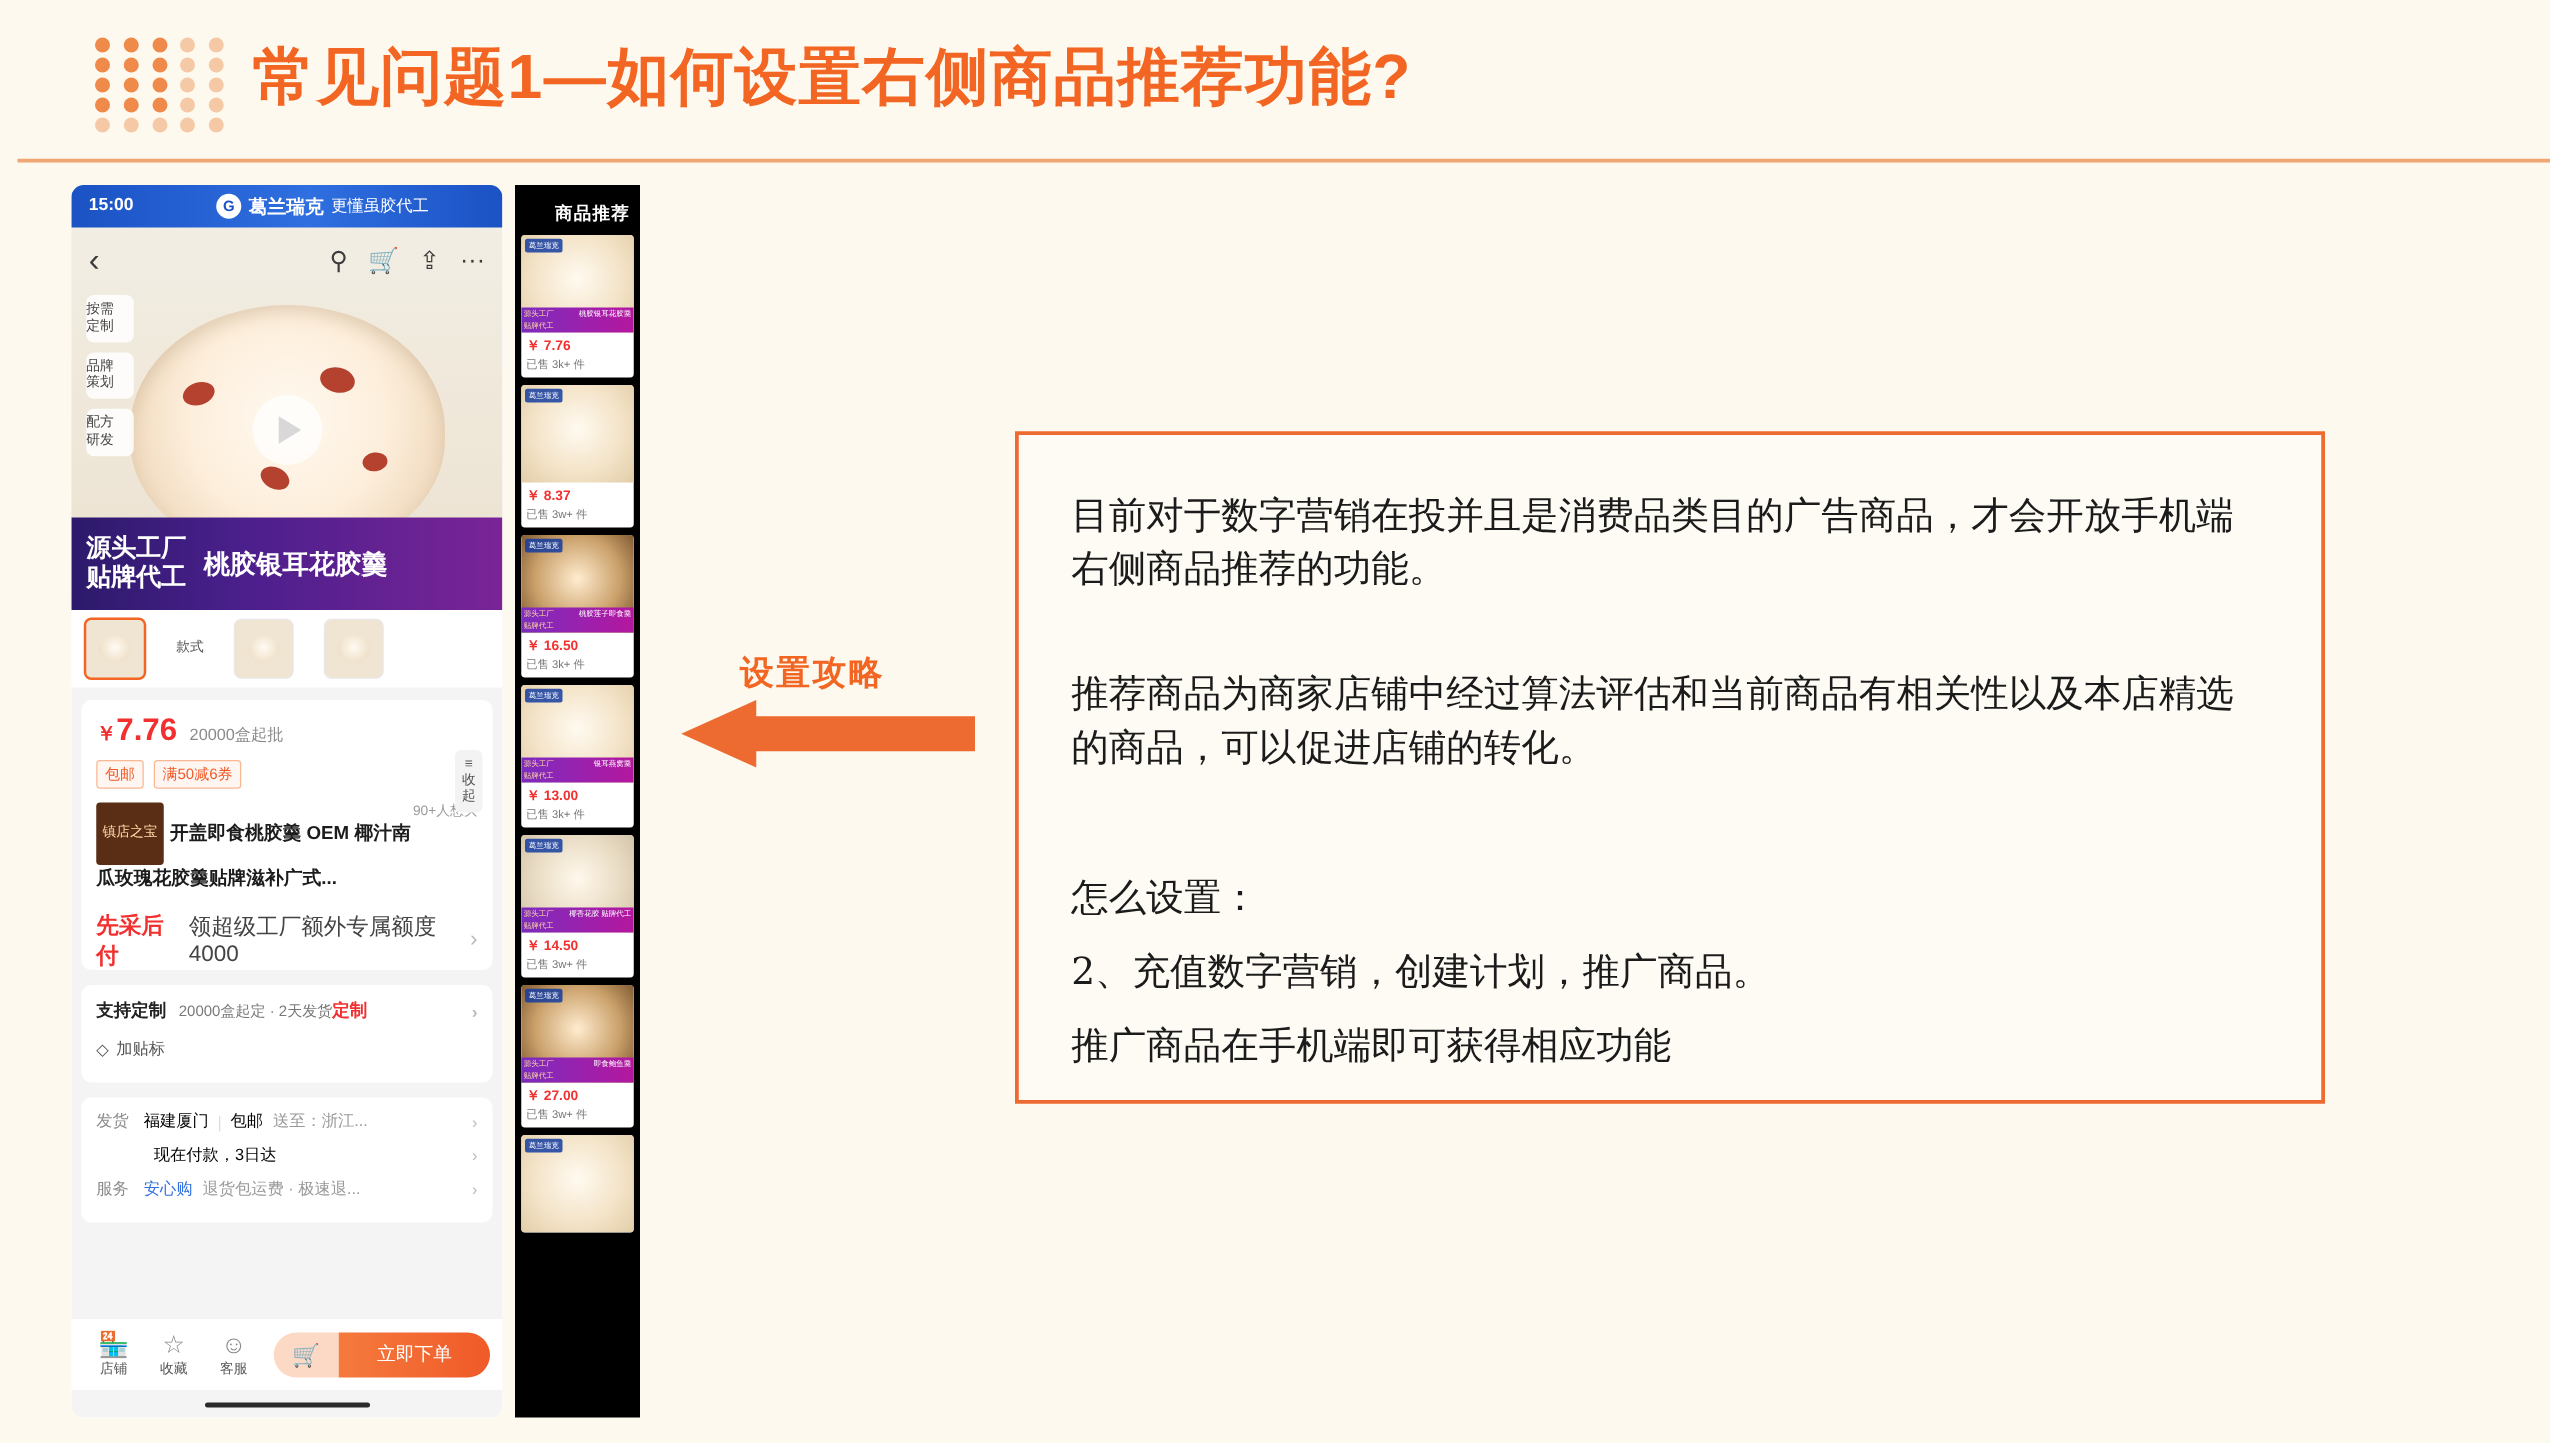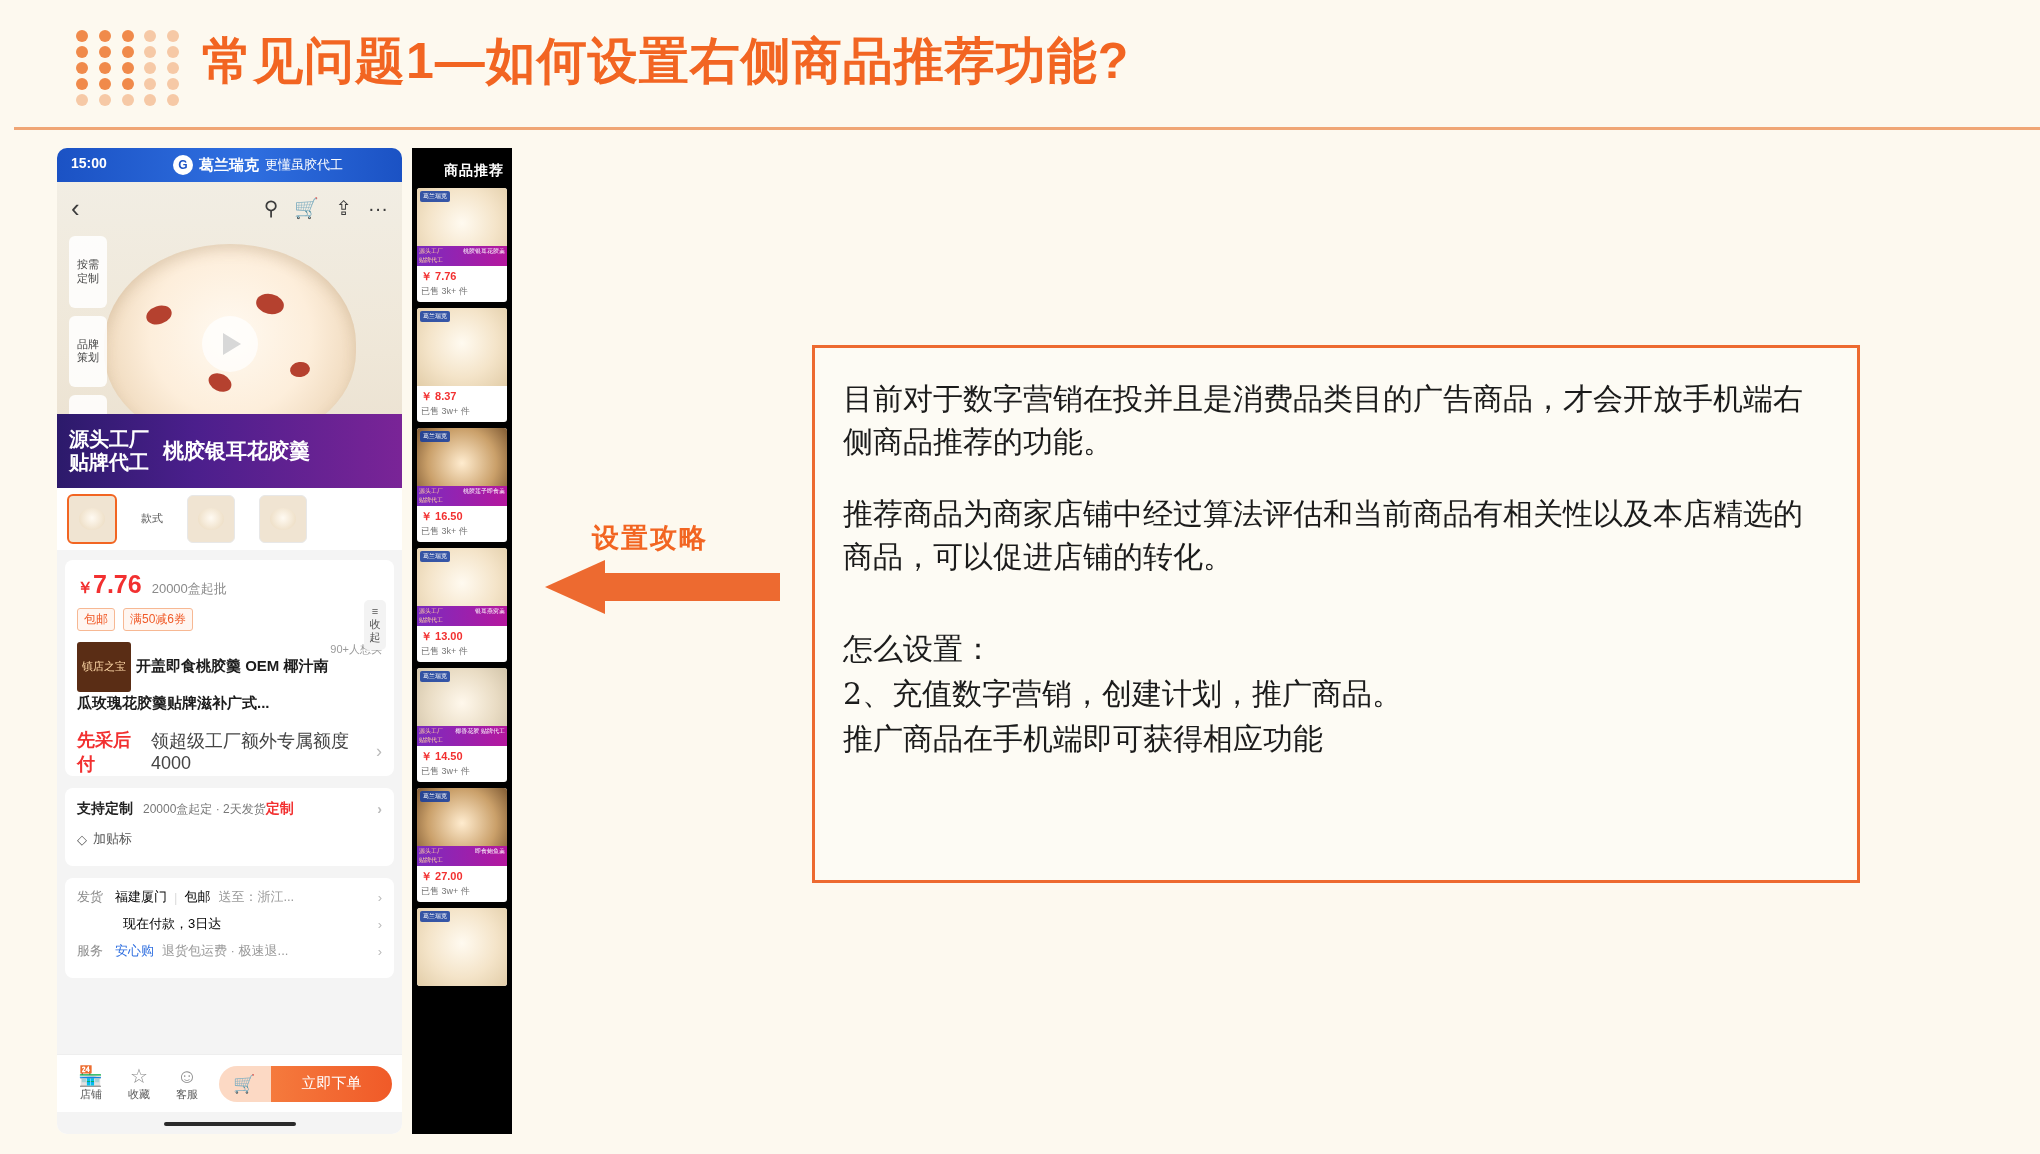--- a/index.html
+++ b/index.html
@@ -158,25 +158,25 @@
     border-top: 11px solid transparent;
     border-bottom: 11px solid transparent;
     margin-left: 5px;
   }
   .lefttags {
     position: absolute;
     left: 12px; top: 88px;
     display: flex; flex-direction: column; gap: 8px;
   }
   .lefttags .tg {
-    width: 38px; padding: 22px 0;
+    width: 38px; padding: 5px 0;
     background: rgba(255,255,255,.86);
     border-radius: 6px;
     font-size: 11px; color: #444;
-    text-align: center; line-height: 1.25;
+    text-align: left; line-height: 1.25;
   }
   .bottom-banner {
     position: absolute;
     left: 0; bottom: 0;
     width: 345px; height: 74px;
     background: linear-gradient(90deg,#2c1a6b 0%, #4b1f8c 40%, #7a2497 100%);
     color: #fff;
     display: flex; align-items: center;
   }
   .bottom-banner .lt {
@@ -388,21 +388,21 @@
   .panel {
     position: absolute;
     left: 812px; top: 345px;
     width: 1048px; height: 538px;
     border: 3px solid #ed6a30;
     background: #fdfbf4;
     box-sizing: border-box;
     padding: 28px 26px;
   }
   .panel p {
-    margin: 2px;
+    margin: 16px;
     font-family: "DejaVu Serif", "Liberation Serif", serif;
     font-size: 30px;
     line-height: 1.42;
     color: #1b1b1b;
   }
   .panel .gap { height: 26px; }
   .panel .gap-lg { height: 46px; }
 </style>
 </head>
 <body>

